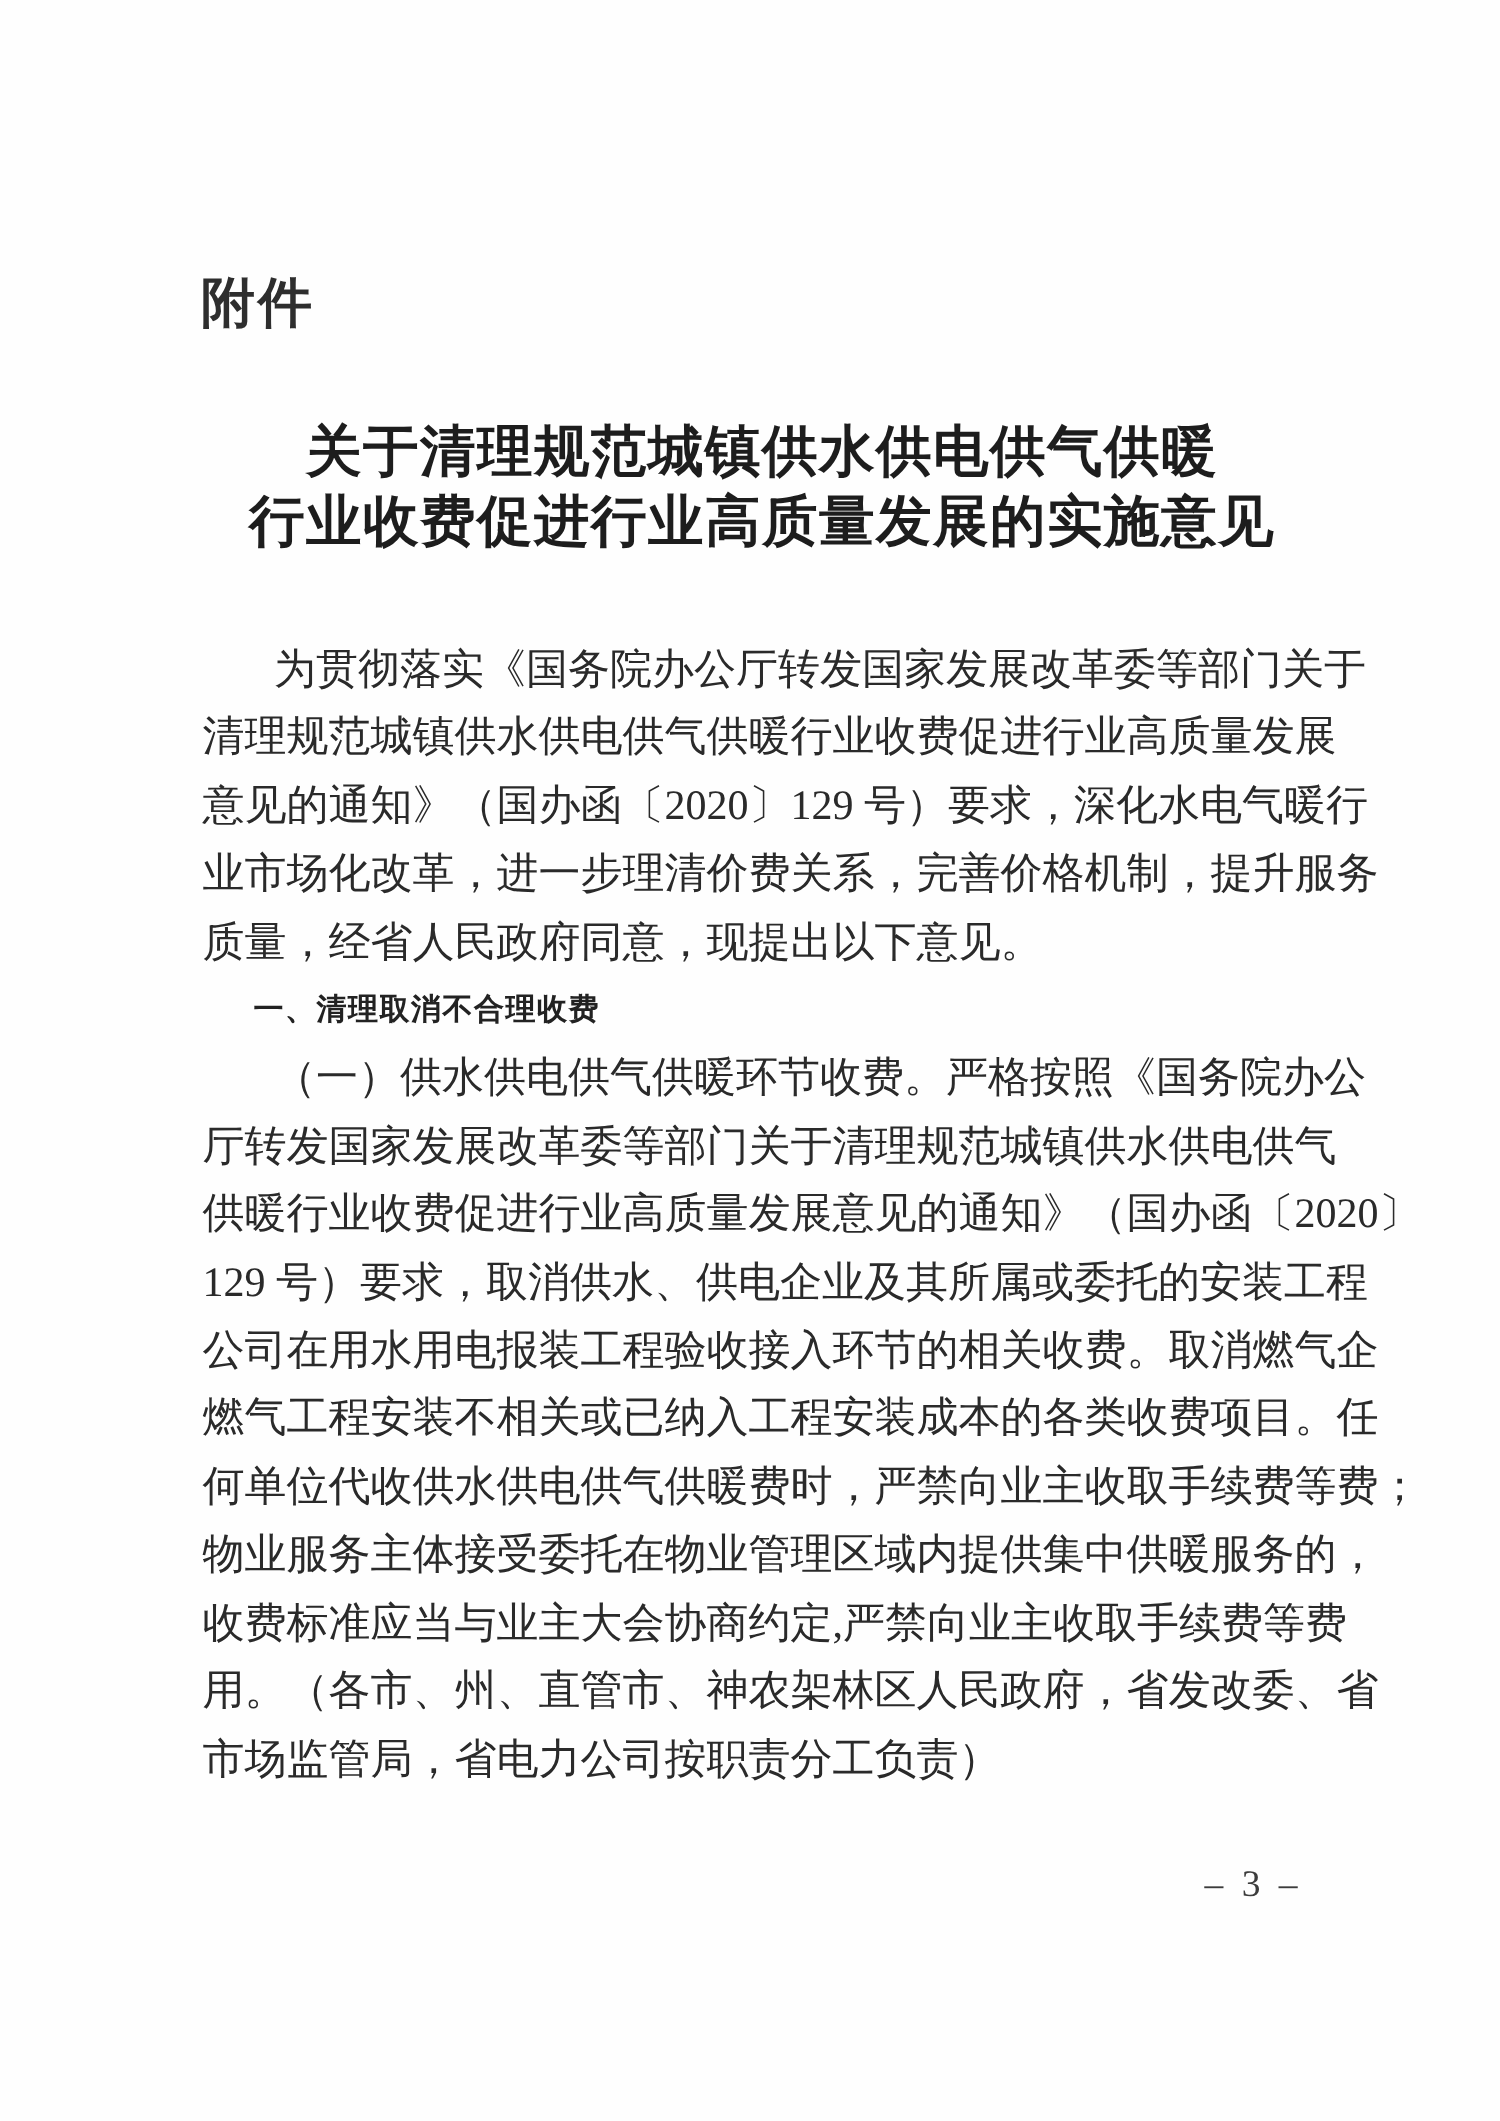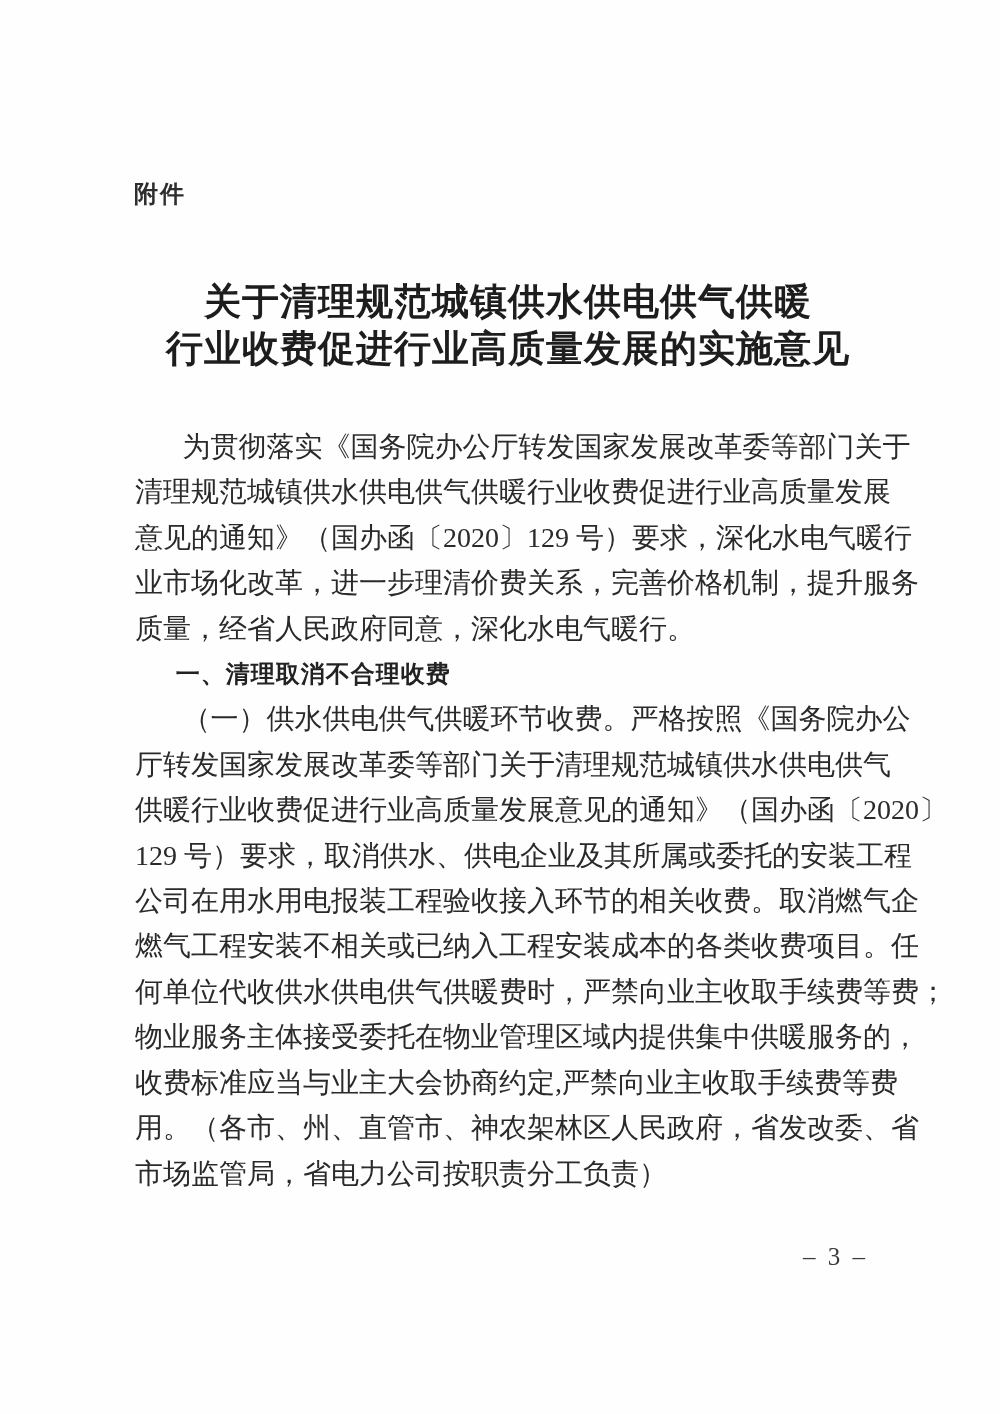--- a/index.html
+++ b/index.html
@@ -14,21 +14,21 @@
     margin: 0 auto;
     background: #fefefe;
     overflow: hidden;
     color: #2b2b2b;
     font-family: "Liberation Serif", "DejaVu Serif", serif;
   }
   .attachment-label {
     position: absolute;
     top: 178px;
     left: 134px;
-    font-size: 24px;
+    font-size: 36px;
     font-weight: 600;
     color: #2e2e2e;
     letter-spacing: 2px;
   }
   .doc-title {
     position: absolute;
     top: 278px;
     left: 108px;
     width: 800px;
     text-align: center;
@@ -57,21 +57,21 @@
     text-indent: 1.7em;
   }
   .para .line:last-child {
     text-align-last: left;
     white-space: normal;
   }
   .section-heading {
     text-indent: 1.7em;
     font-family: "Liberation Sans", "DejaVu Sans", sans-serif;
     font-weight: 700;
-    font-size: 24px;
+    font-size: 20px;
     line-height: 45.4px;
     color: #222222;
     letter-spacing: 1px;
   }
   .page-number {
     position: absolute;
     top: 1243px;
     right: 132px;
     font-size: 25px;
     color: #3c3c3c;
@@ -90,21 +90,21 @@
     <div>行业收费促进行业高质量发展的实施意见</div>
   </div>
 
   <div class="content">
 
     <div class="para">
         <div class="line">为贯彻落实《国务院办公厅转发国家发展改革委等部门关于</div>
         <div class="line">清理规范城镇供水供电供气供暖行业收费促进行业高质量发展</div>
         <div class="line">意见的通知》（国办函〔2020〕129 号）要求，深化水电气暖行</div>
         <div class="line">业市场化改革，进一步理清价费关系，完善价格机制，提升服务</div>
-        <div class="line">质量，经省人民政府同意，深化水电气暖行。</div>
+        <div class="line">质量，经省人民政府同意，现提出以下意见。</div>
       </div>
 
     <div class="section-heading">一、清理取消不合理收费</div>
 
     <div class="para">
         <div class="line">（一）供水供电供气供暖环节收费。严格按照《国务院办公</div>
         <div class="line">厅转发国家发展改革委等部门关于清理规范城镇供水供电供气</div>
         <div class="line">供暖行业收费促进行业高质量发展意见的通知》（国办函〔2020〕</div>
         <div class="line">129 号）要求，取消供水、供电企业及其所属或委托的安装工程</div>
         <div class="line">公司在用水用电报装工程验收接入环节的相关收费。取消燃气企</div>

